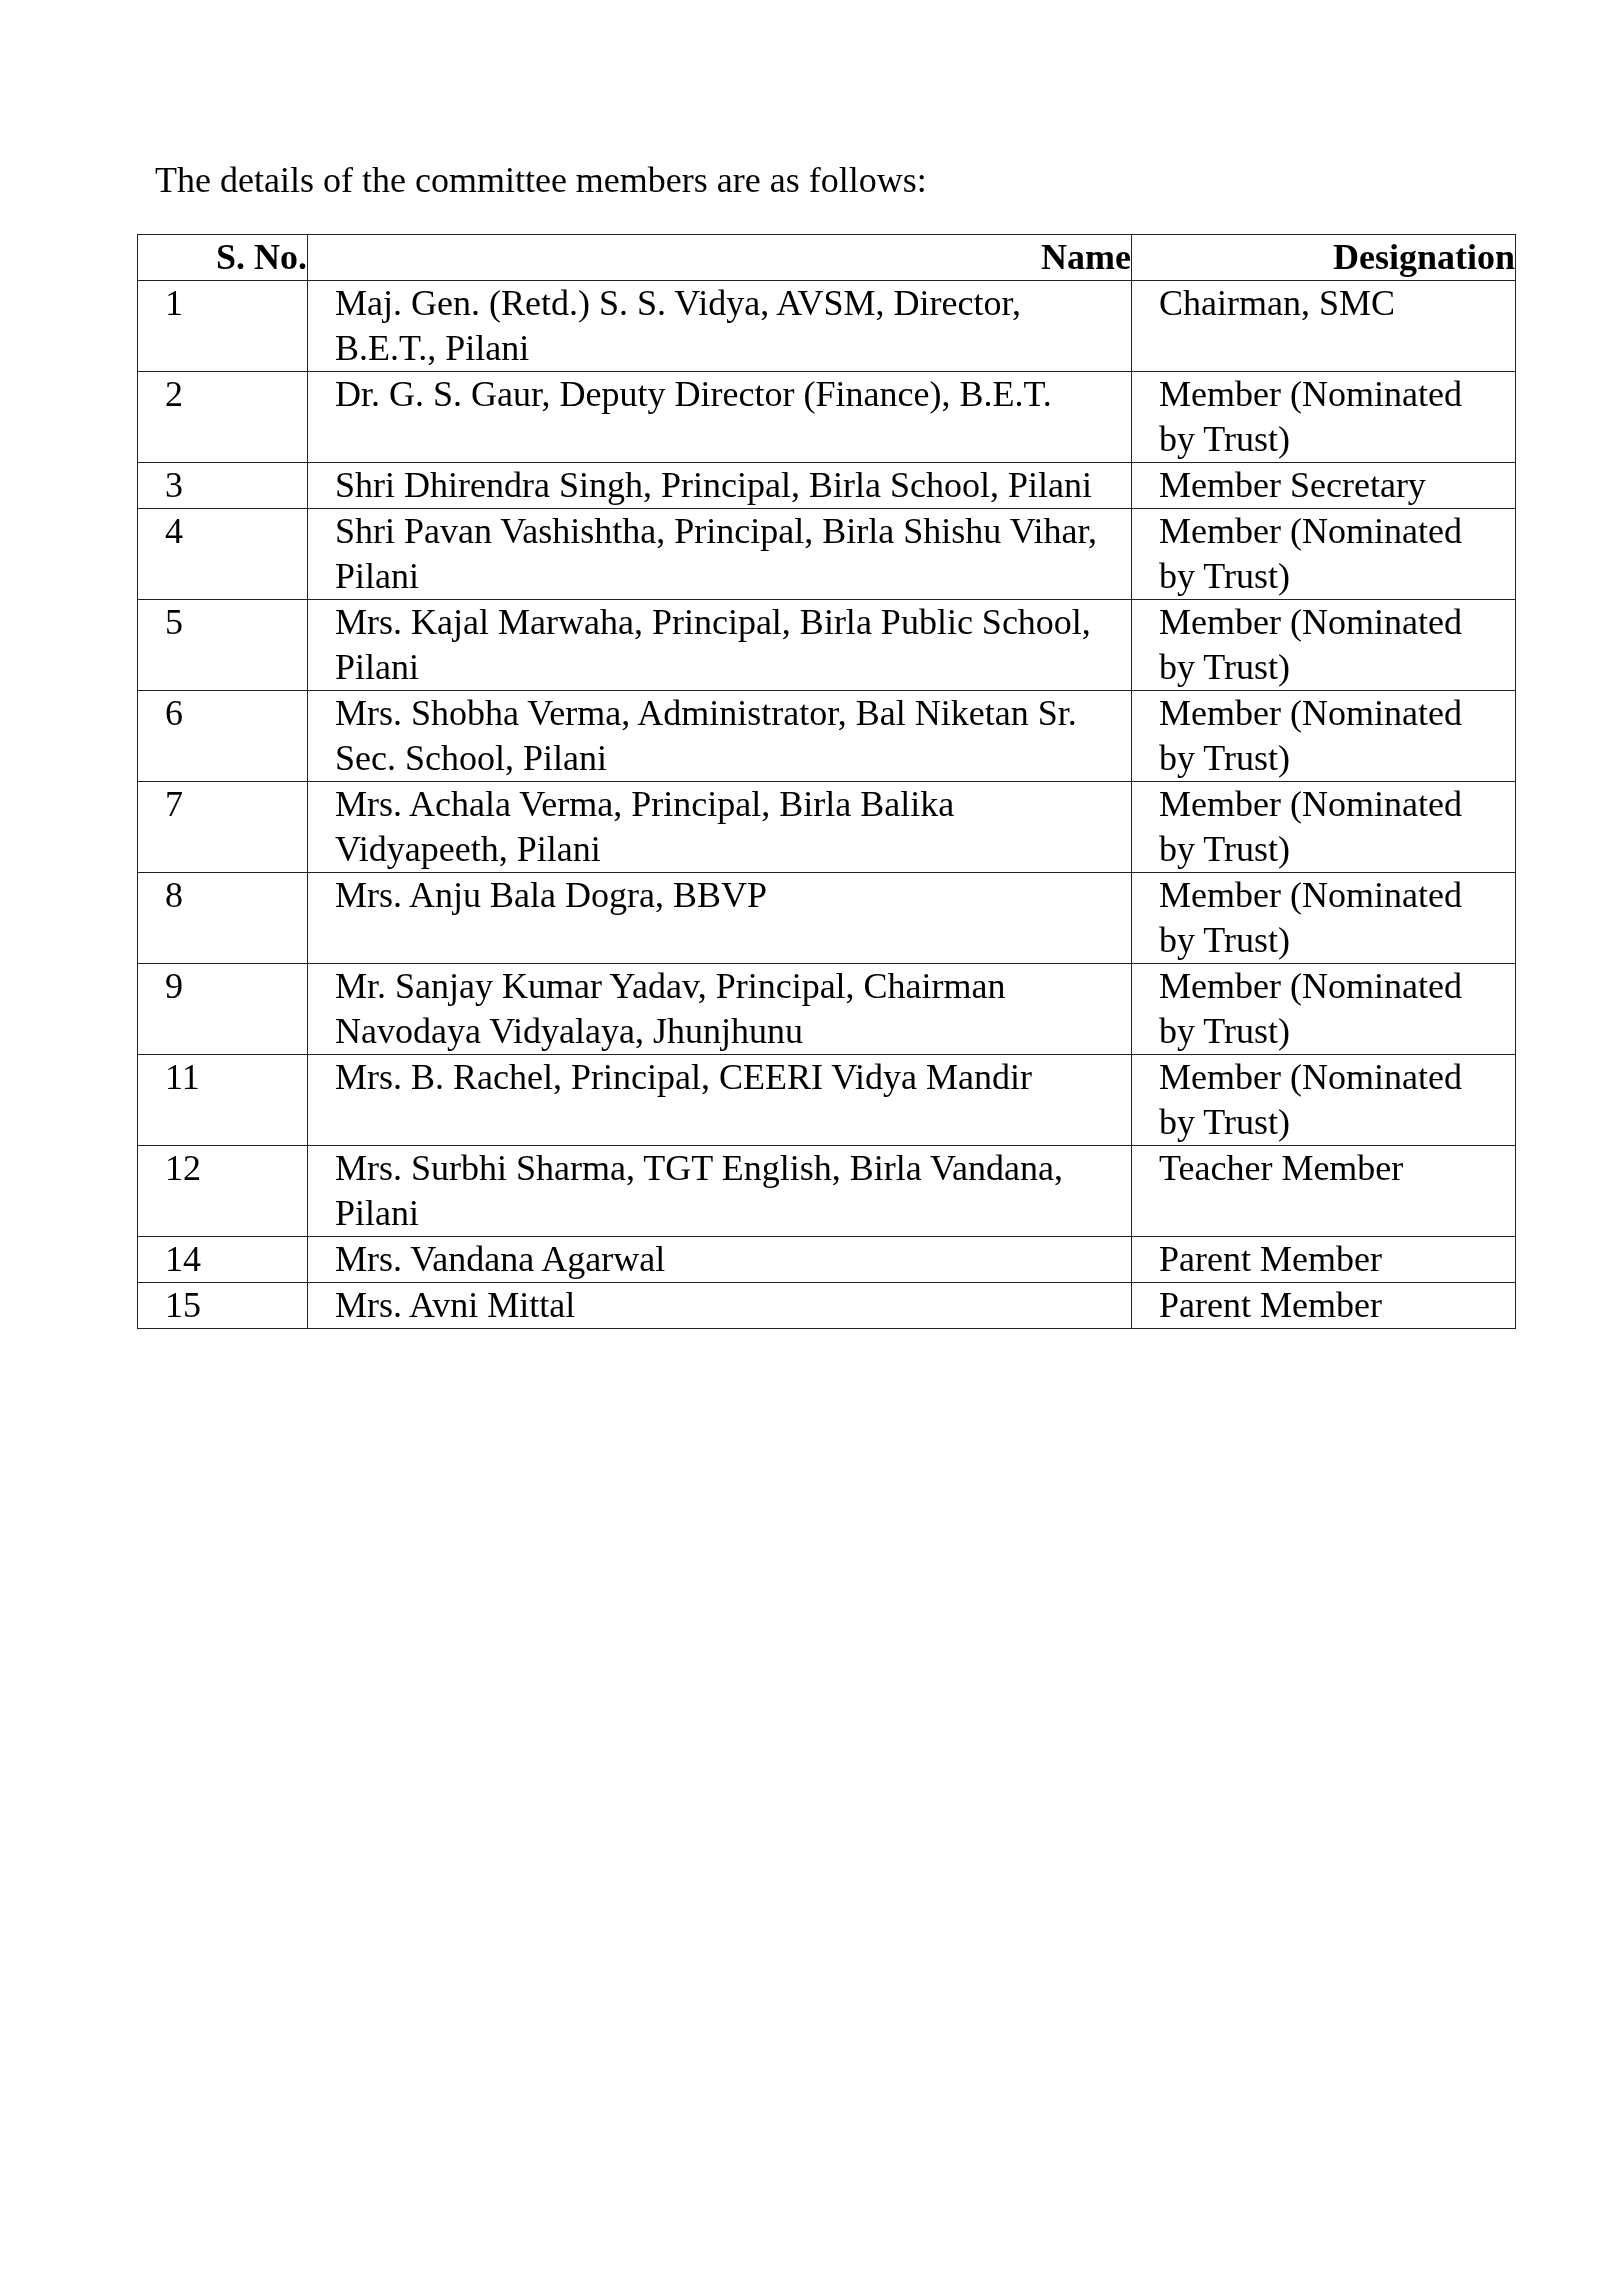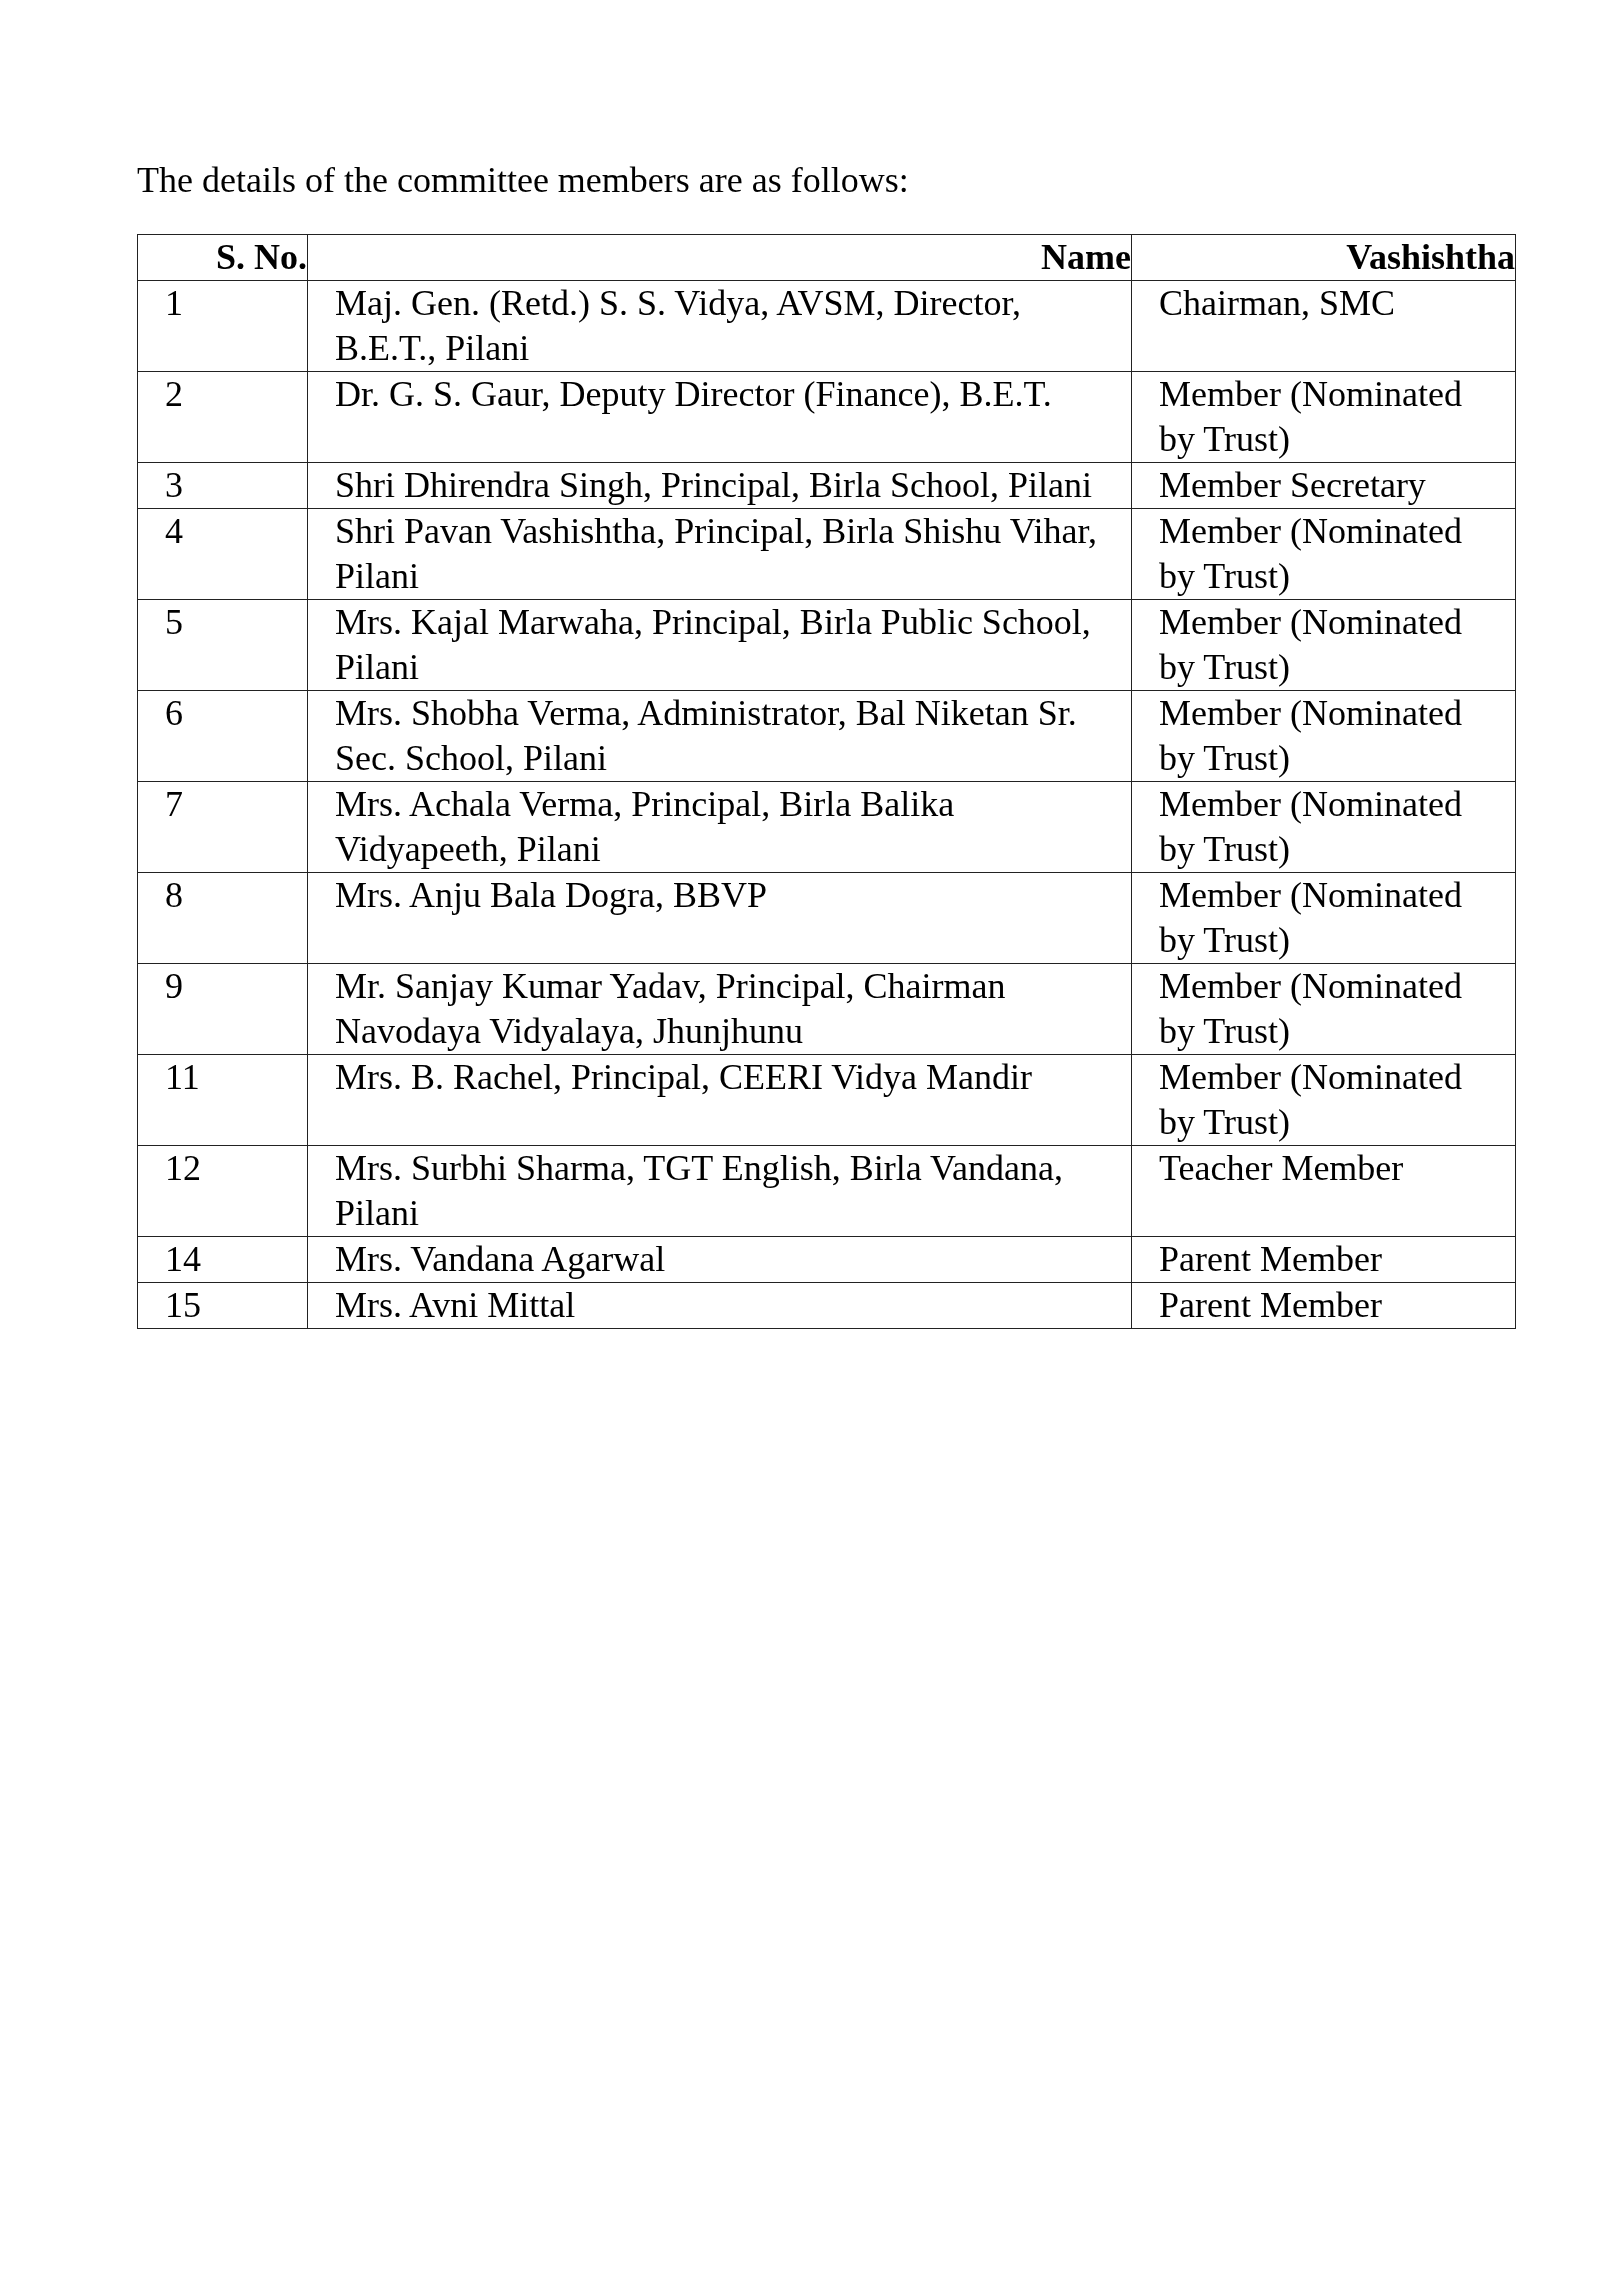--- a/index.html
+++ b/index.html
@@ -1,18 +1,18 @@
 <!DOCTYPE html>
 <html style="font-size:14.3px"><head>
 <meta charset="utf-8">
 <style>
   html, body { margin:0; padding:0; background:#ffffff; }
   body { width:1620px; height:2293px; position:relative; overflow:hidden;
          font-family:"Liberation Serif", "DejaVu Serif", serif; color:#000; }
-  .intro { position:absolute; left:137px; top:158px; font-size:36px; line-height:45px; white-space:nowrap; }
+  .intro { position:absolute; left:155px; top:158px; font-size:36px; line-height:45px; white-space:nowrap; }
   table { position:absolute; left:137px; top:234px; width:1378px; border-collapse:collapse; table-layout:fixed; }
   td, th { border:1.8px solid #222; vertical-align:top; font-size:36px; line-height:45px; padding:0 0 0 0; font-weight:normal; }
   th { font-weight:bold; text-align:right; height:45px; }
   col.c1 { width:170px; }
   col.c2 { width:824px; }
   col.c3 { width:384px; }
   td.sno { padding-left:27px; }
   td.name { padding-left:27px; padding-right:9px; }
   td.desig { padding-left:27px; padding-right:9px; }
   tr.body-row td { height:45px; }
@@ -25,21 +25,21 @@
 <table>
   <colgroup>
       <col class="c1">
       <col class="c2">
       <col class="c3">
     </colgroup>
   <thead>
     <tr>
       <th>S. No.</th>
       <th>Name</th>
-      <th>Vashishtha</th>
+      <th>Designation</th>
     </tr>
   </thead>
   <tbody id="tbody">
       <tr class="body-row">
         <td class="sno">1</td>
         <td class="name">Maj. Gen. (Retd.) S. S. Vidya, AVSM, Director, B.E.T., Pilani</td>
         <td class="desig">Chairman, SMC</td>
       </tr>
       <tr class="body-row">
         <td class="sno">2</td>

